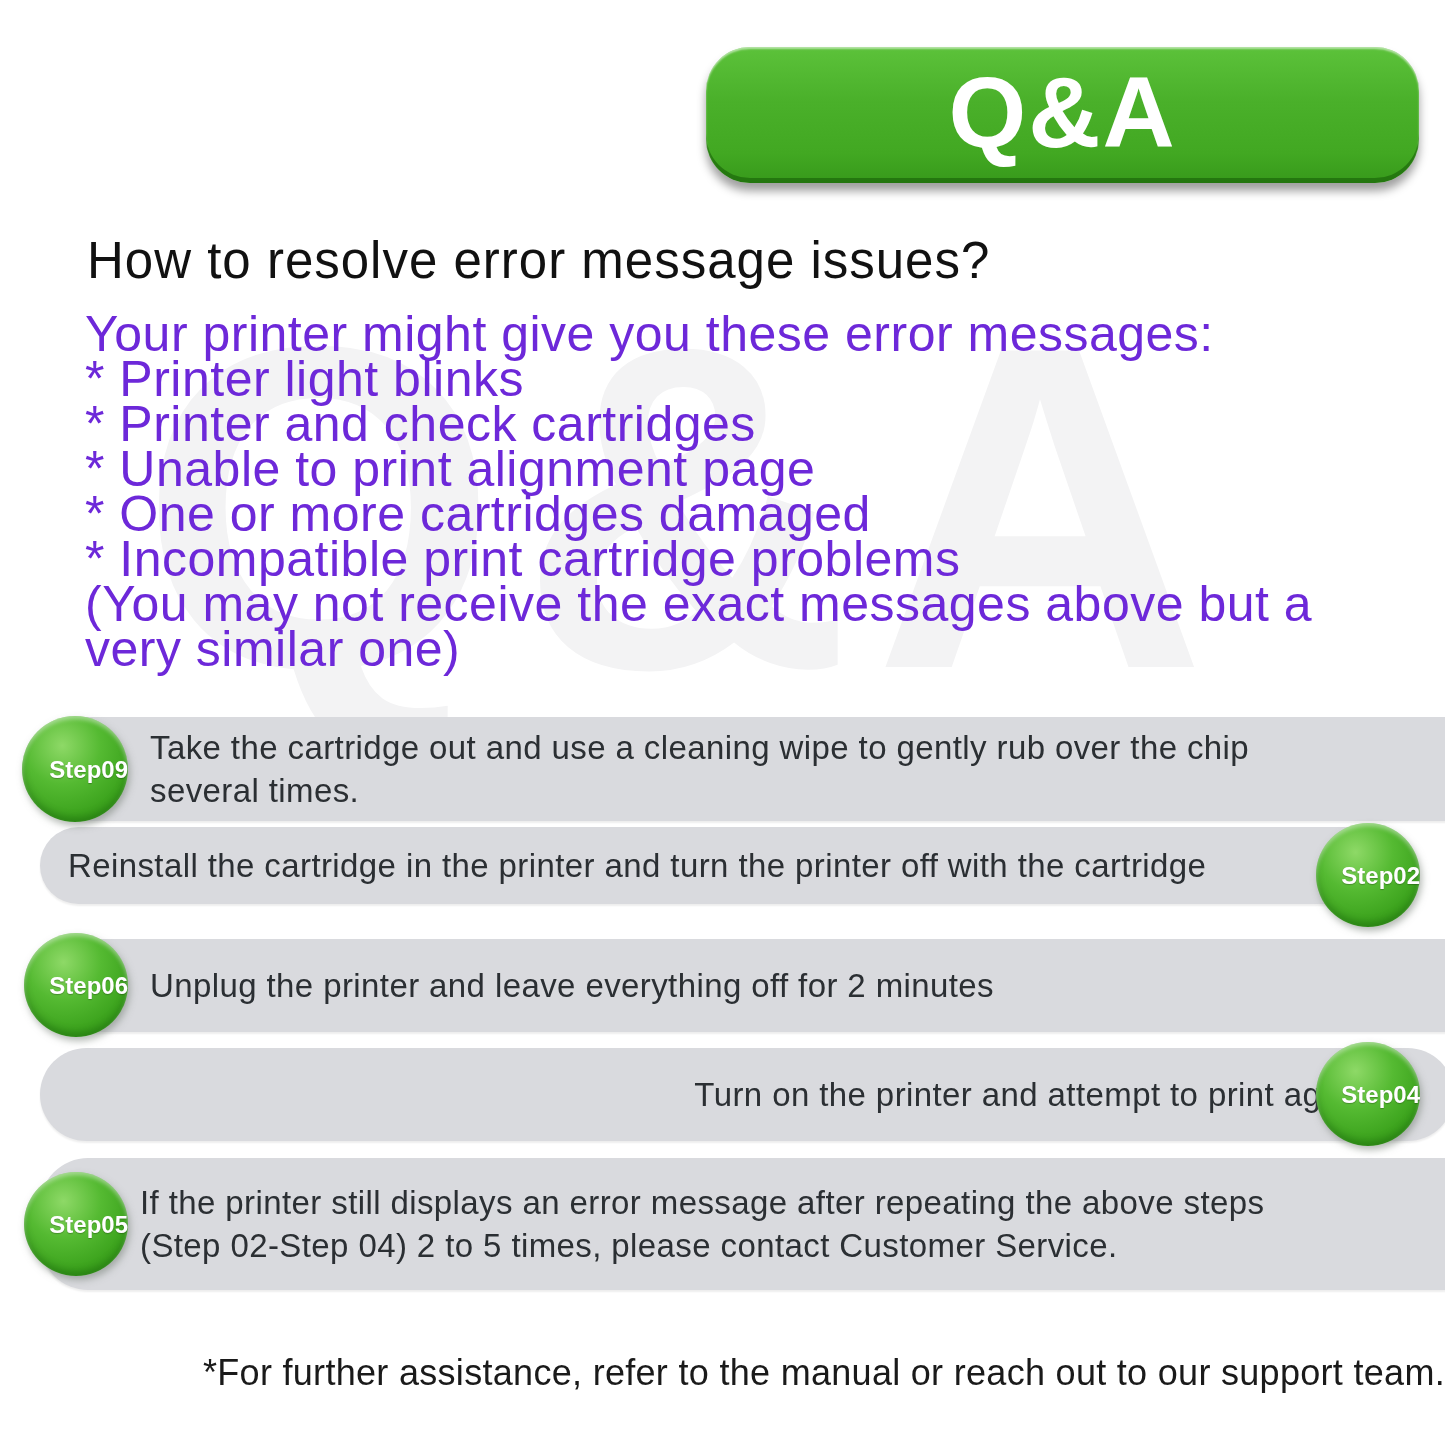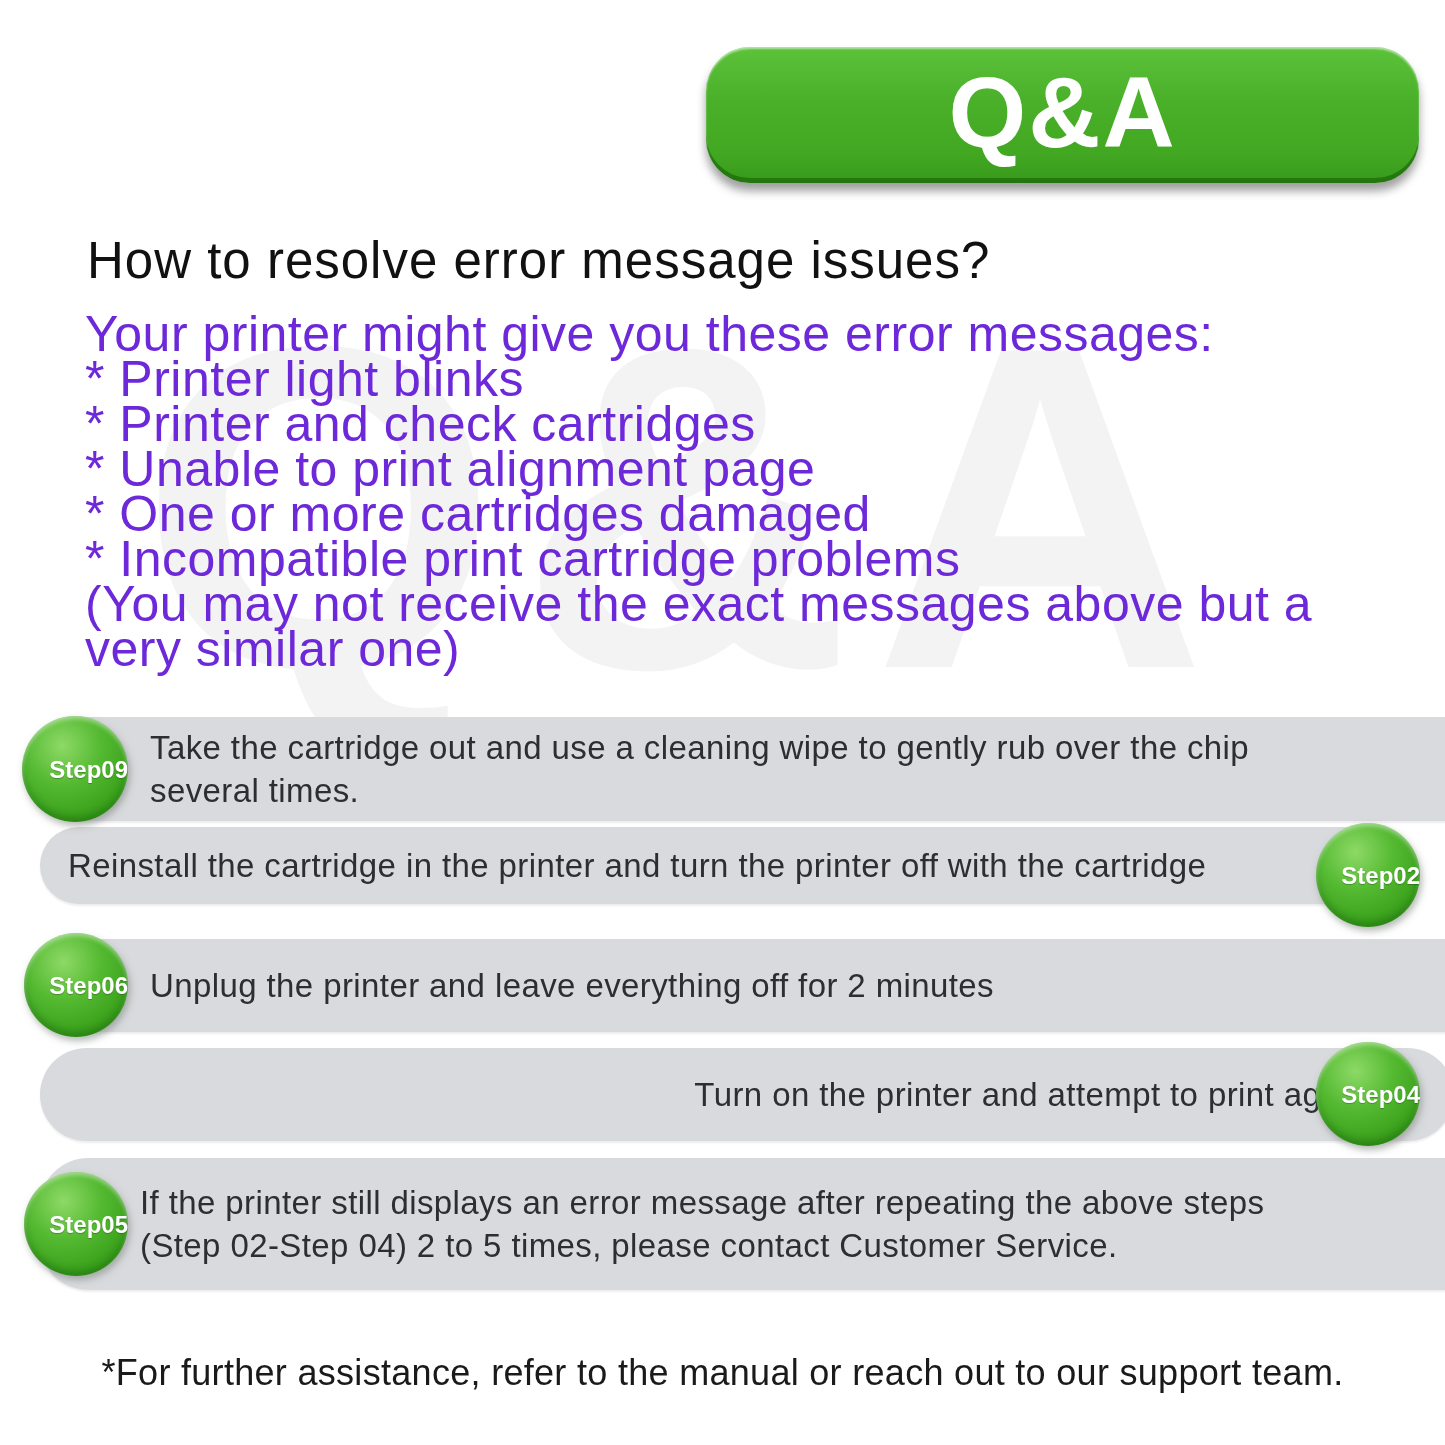--- a/index.html
+++ b/index.html
@@ -60,21 +60,21 @@
     display:flex;flex-direction:row;align-items:center;justify-content:flex-end;
     color:#ffffff;font-weight:bold;font-size:24px;line-height:29px;
     text-shadow:0 1px 1px rgba(0,0,0,0.25);
   }
   .c1{left:22px;top:716px;width:106px;height:106px;}
   .c2{left:1316px;top:823px;}
   .c3{left:24px;top:933px;}
   .c4{left:1316px;top:1042px;}
   .c5{left:24px;top:1172px;}
   .footer{
-    position:absolute;left:0;top:1352px;width:1445px;text-align:center;
+    position:absolute;left:0;top:1352px;width:1445px;text-align:right;
     font-size:36px;letter-spacing:0.3px;color:#1a1a1a;
   }
 </style>
 </head>
 <body>
 
 <div class="page">
 
   <div class="watermark">Q&amp;A</div>
 

